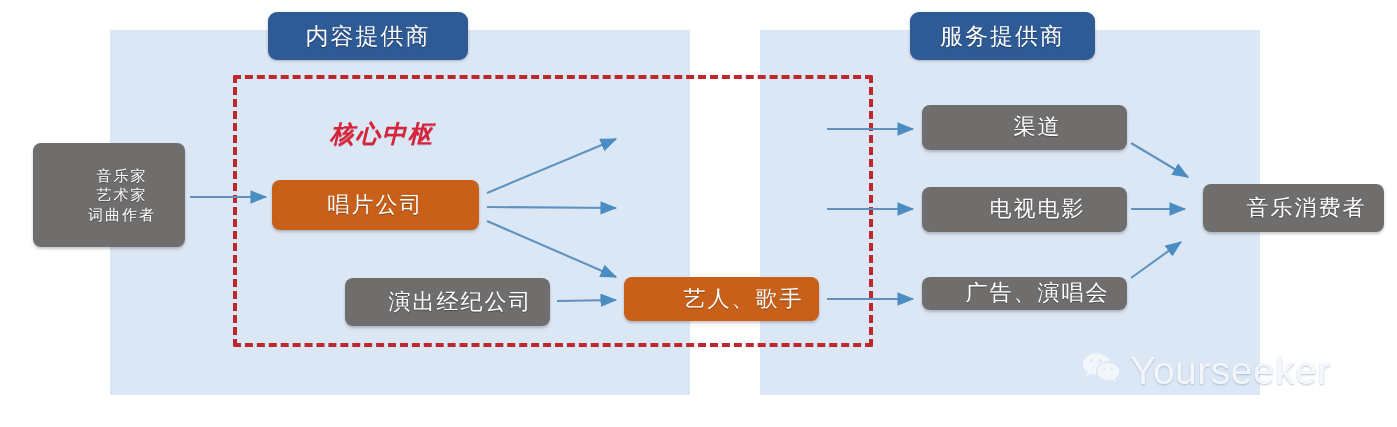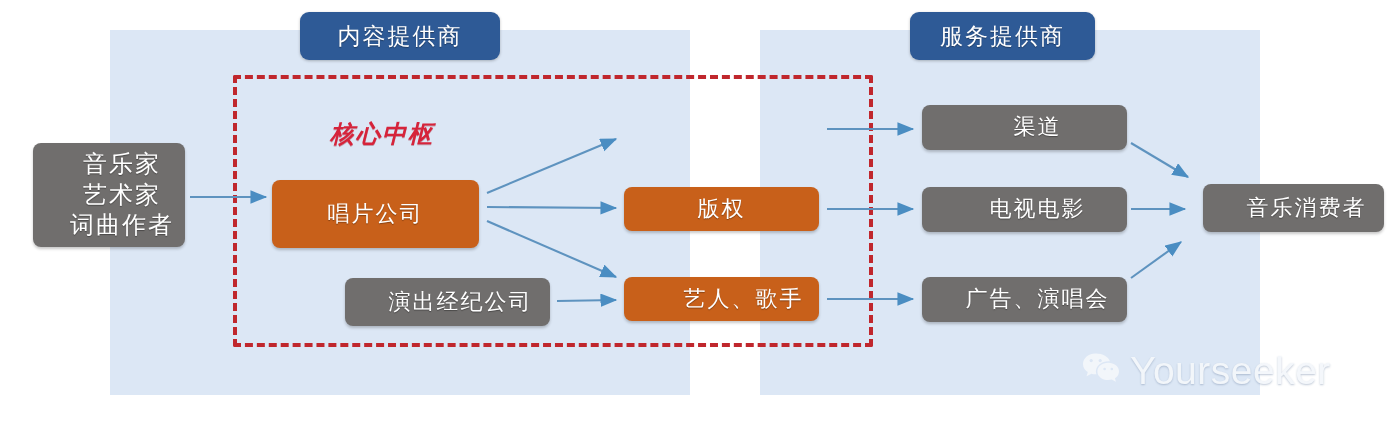--- a/index.html
+++ b/index.html
@@ -52,21 +52,21 @@
     border-radius: 9px;
     color: #ffffff;
     font-size: 23px;
     letter-spacing: 2px;
     display: flex;
     align-items: center;
     justify-content: center;
     text-shadow: 0 1px 1px rgba(0,0,0,.35);
     box-shadow: 0 1px 3px rgba(0,0,0,.25);
   }
-  #header-content { left: 268px; top: 12px;  width: 200px; height: 48px; margin-left: 32px; }
+  #header-content { left: 268px; top: 12px;  width: 200px; height: 48px; }
   #header-service { left: 910px; top: 12px;  width: 185px; height: 48px; }
 
   
   .node {
     position: absolute;
     border-radius: 8px;
     display: flex;
     flex-direction: column;
     align-items: center;
     justify-content: center;
@@ -75,29 +75,29 @@
     letter-spacing: 2px;
     line-height: 1.28;
     text-align: center;
     text-shadow: 0 1px 1px rgba(0,0,0,.35);
     box-shadow: 0 2px 3px rgba(0,0,0,.22);
     box-sizing: border-box;
   }
   .node.gray   { background: #706e6d; padding-left: 26px; }
   .node.orange { background: #c8601a; }
 
-  #node-creators     { left: 33px;  top: 143px; width: 152px; height: 104px; font-size: 24px; }
-  #node-label        { left: 272px; top: 180px; width: 207px; height: 68px; }
+  #node-creators     { left: 33px;  top: 143px; width: 152px; height: 104px; font-size: 15px; }
+  #node-label        { left: 272px; top: 180px; width: 207px; height: 50px; }
   #node-agency       { left: 345px; top: 278px; width: 205px; height: 48px; }
   #node-products     { left: 624px; top: 108px; width: 195px; height: 44px; }
   #node-copyright    { left: 624px; top: 187px; width: 195px; height: 44px; }
   #node-artists      { left: 624px; top: 277px; width: 195px; height: 44px; padding-left: 44px; }
   #node-channels     { left: 922px; top: 105px; width: 205px; height: 45px; }
   #node-tvfilm       { left: 922px; top: 187px; width: 205px; height: 45px; }
-  #node-adconcert    { left: 922px; top: 277px; width: 205px; height: 45px; }
+  #node-adconcert    { left: 922px; top: 277px; width: 205px; height: 33px; }
   #node-consumers    { left: 1191px; top: 184px; width: 181px; height: 48px; margin-left: 12px; }
 
   
   #core-hub-label {
     position: absolute;
     left: 330px;
     top: 118px;
     color: #d6233a;
     font-size: 24px;
     font-weight: bold;
@@ -174,21 +174,20 @@
     <span>音乐家</span>
     <span>艺术家</span>
     <span>词曲作者</span>
   </div>
 
   <div class="node orange" id="node-label">唱片公司</div>
 
   <div class="node gray" id="node-agency">演出经纪公司</div>
 
 
-  <div class="node orange" id="node-copyright">版权</div>
 
   <div class="node orange" id="node-artists">艺人、歌手</div>
 
   <div class="node gray" id="node-channels">渠道</div>
 
   <div class="node gray" id="node-tvfilm">电视电影</div>
 
   <div class="node gray" id="node-adconcert">广告、演唱会</div>
 
   <div class="node gray" id="node-consumers">音乐消费者</div>

